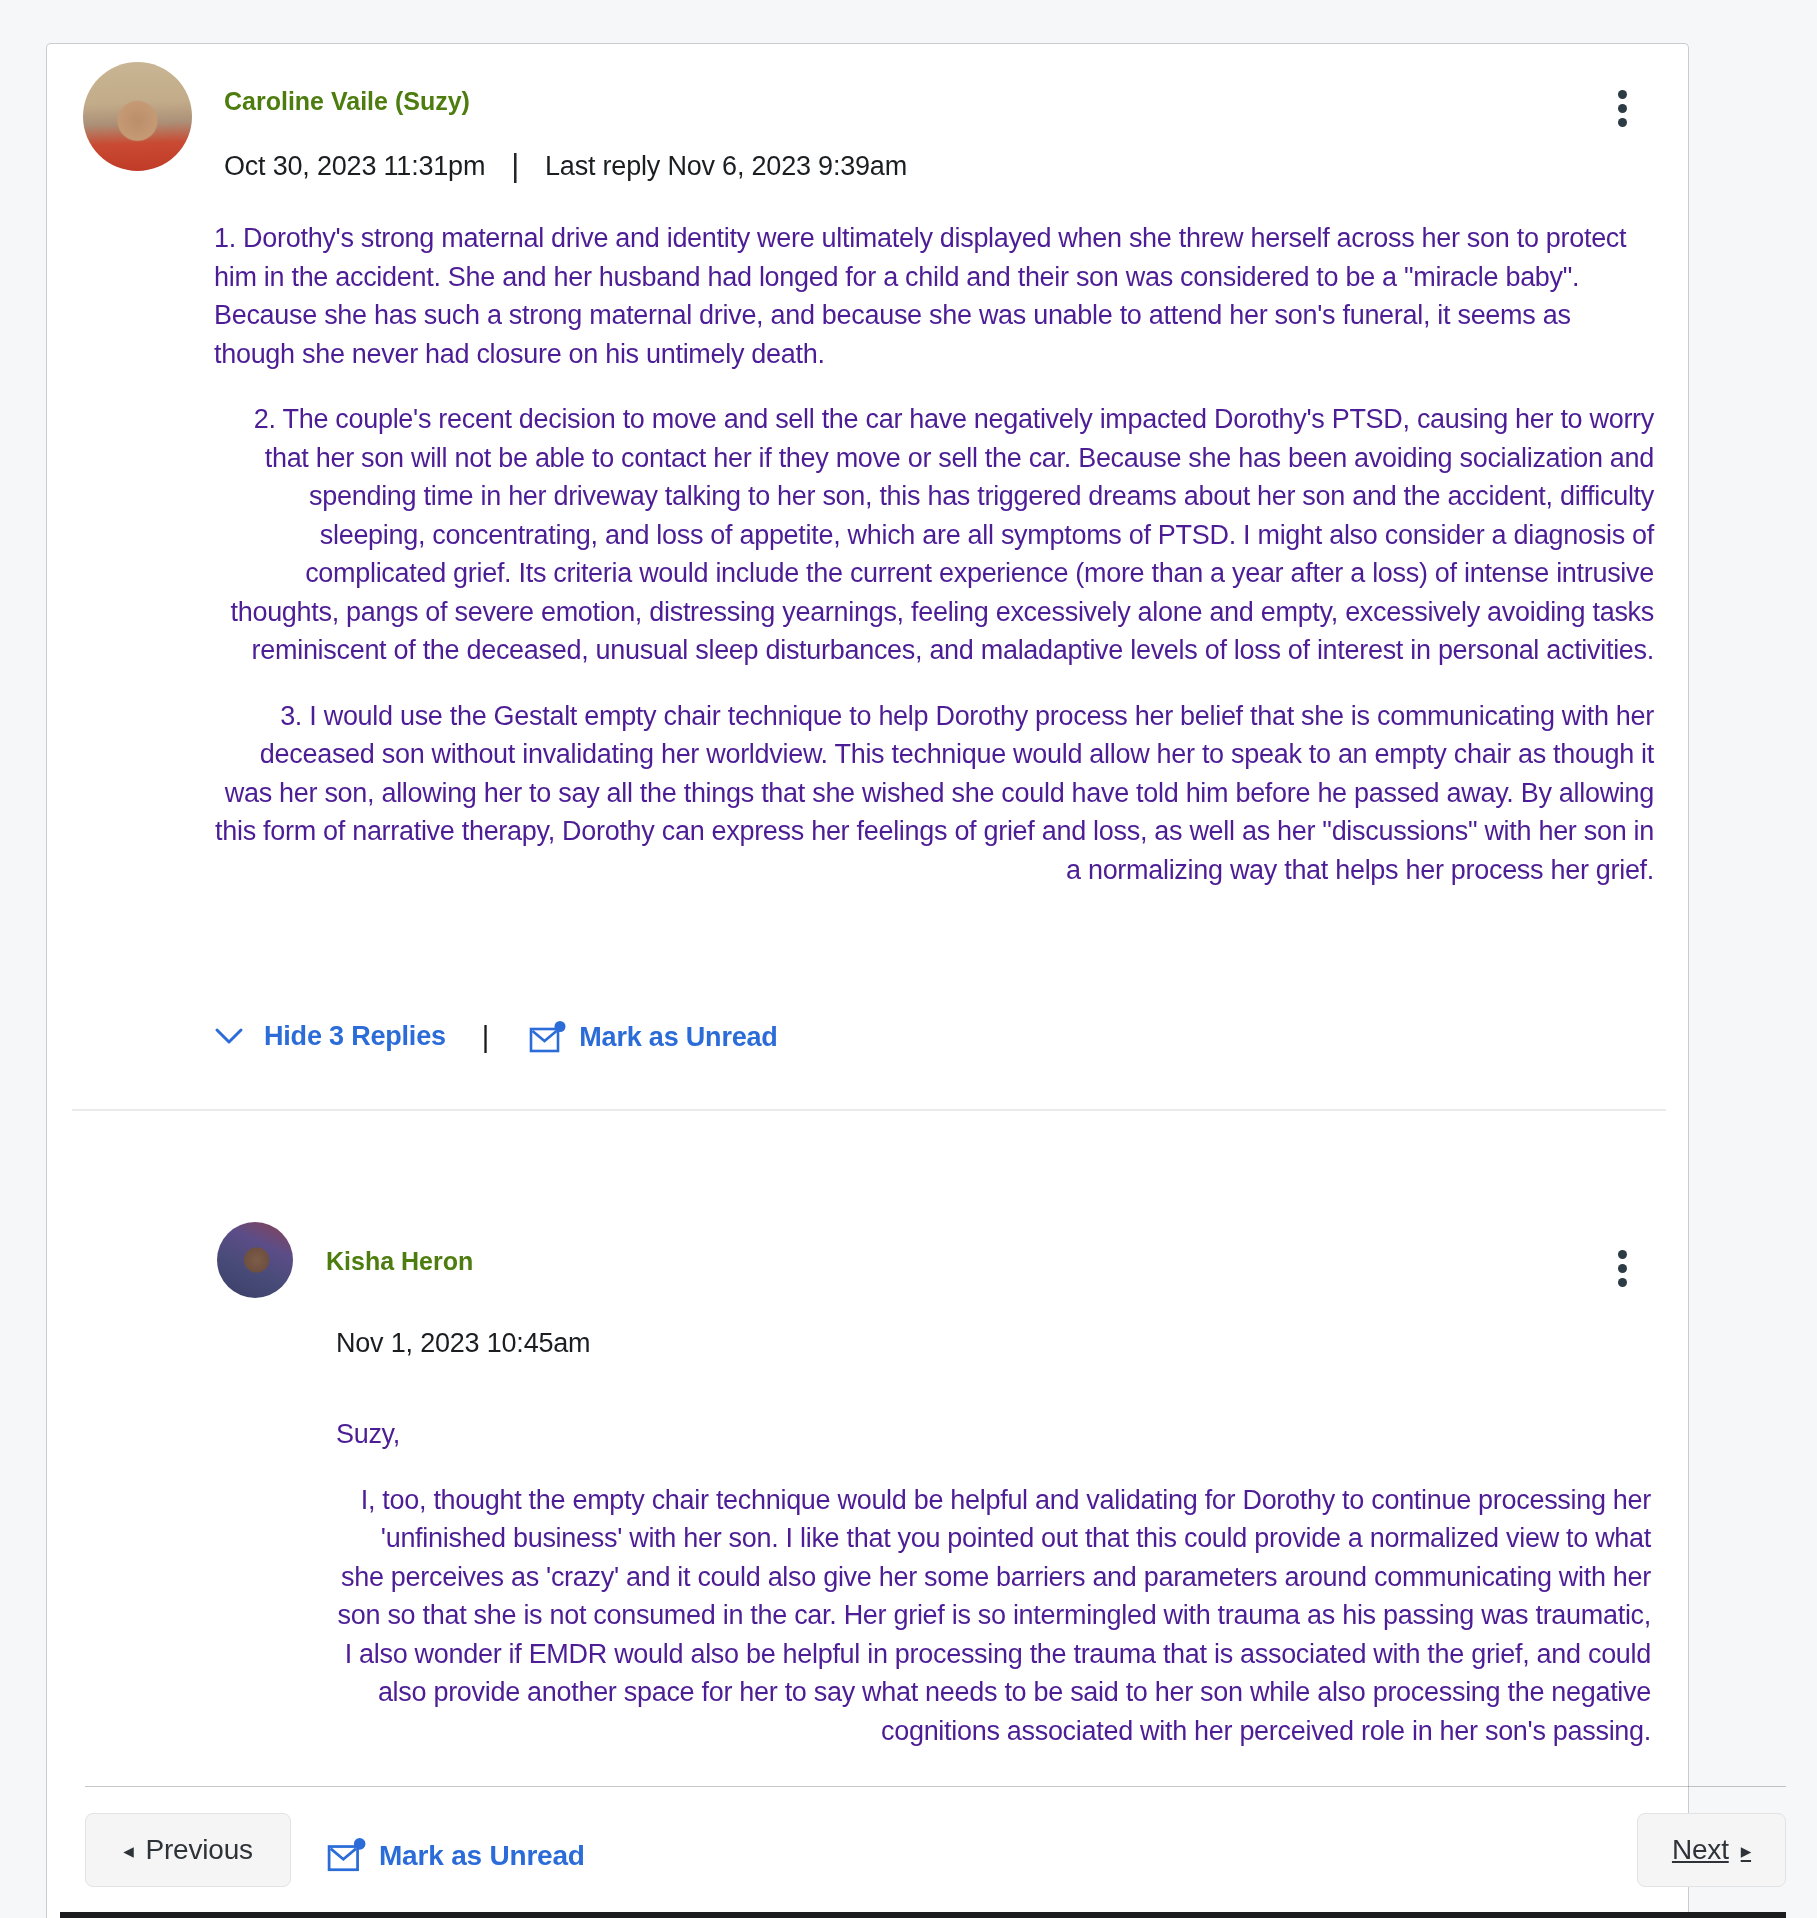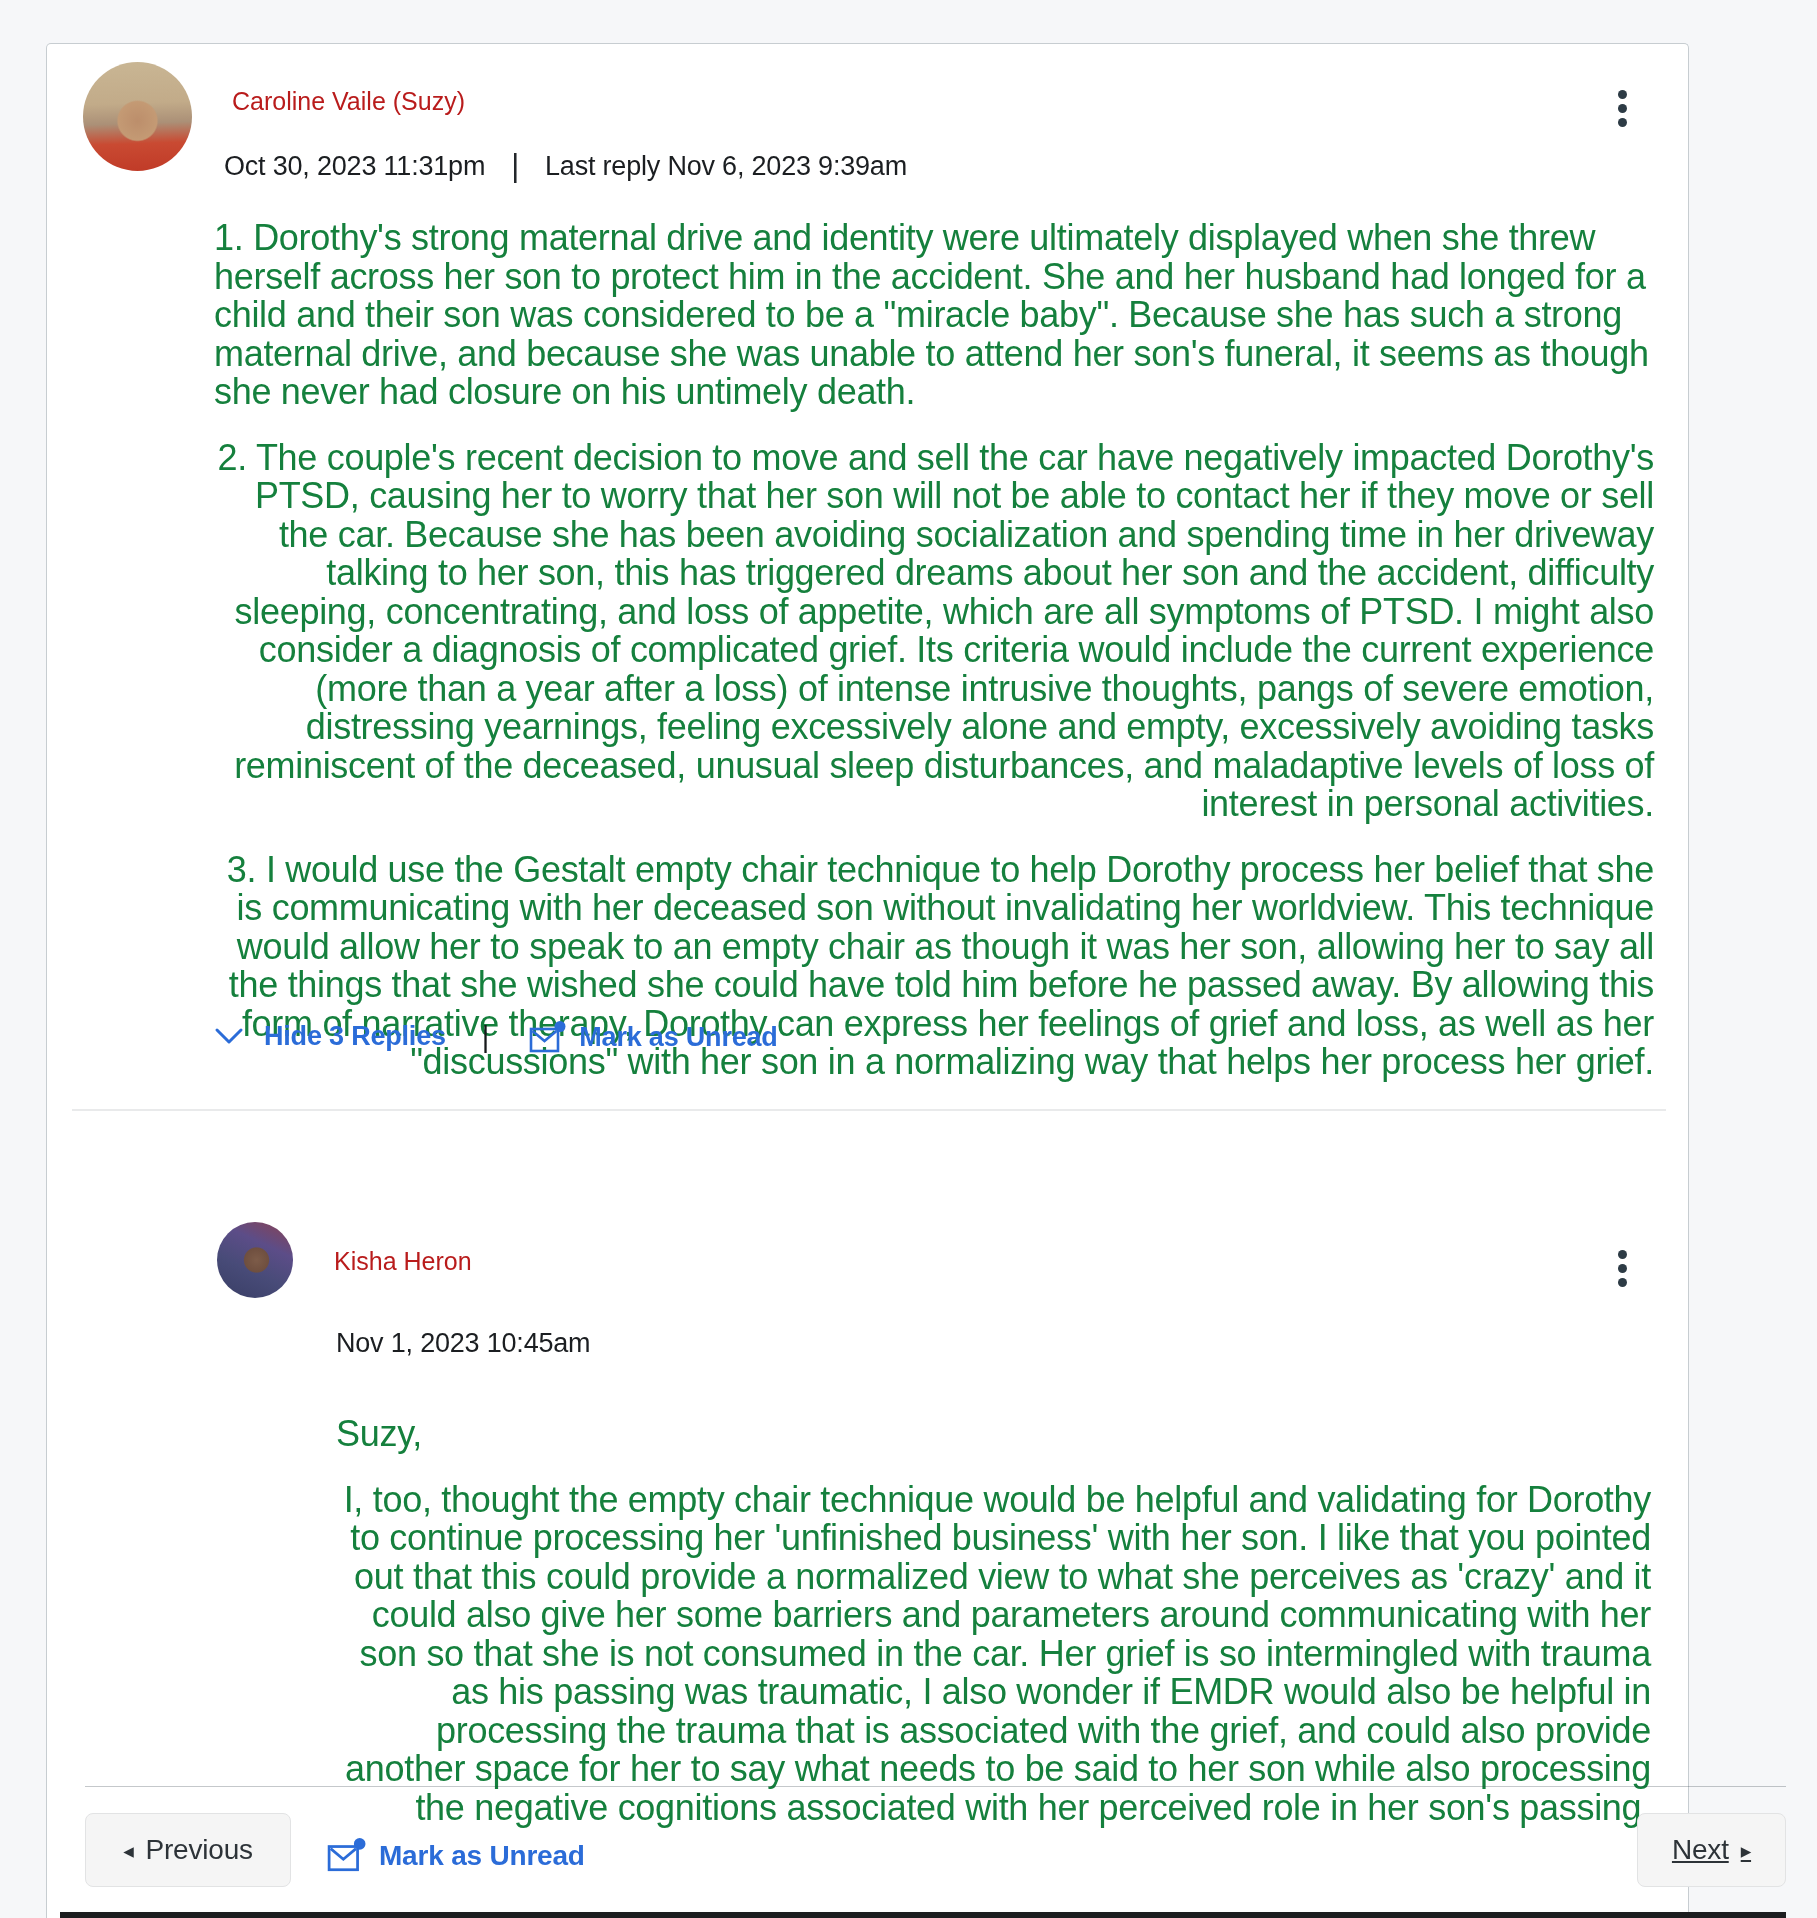--- a/index.html
+++ b/index.html
@@ -23,41 +23,41 @@
       radial-gradient(circle at 50% 54%, #bc8e6b 0%, #c49a74 24%, rgba(0,0,0,0) 26%),
       linear-gradient(178deg,#c9b694 0%,#c2ab89 38%,#ab9077 56%,#c94a32 74%,#c03a27 100%);
   }
   .avatar-2{
     left:217px;top:1222px;width:76px;height:76px;
     background:
       radial-gradient(circle at 52% 50%, #7d5c49 0%, #6f4f3f 22%, rgba(0,0,0,0) 24%),
       linear-gradient(205deg,#8a4252 0%,#5c4d88 32%,#484b78 62%,#393e65 100%);
   }
   .author{
-    position:absolute;font-size:25px;font-weight:normal;color:#b91c1c;
-    line-height:1.2;cursor:pointer;margin-left:8px;
+    position:absolute;font-size:25px;font-weight:bold;color:#4d7c0f;
+    line-height:1.2;cursor:pointer;
   }
   .author-1{left:224px;top:86px;}
   .author-2{left:326px;top:1246px;}
   .date-row{
     position:absolute;display:flex;align-items:center;gap:14px;
     font-size:27px;color:#1b1e21;letter-spacing:-0.2px;
   }
   .date-1{left:224px;top:148px;gap:24px;}
   .date-2{left:336px;top:1308px;margin-top:20px;}
   .date-sep{font-size:31px;font-weight:300;color:#23272b;margin:0 2px;}
   .kebab{
     position:absolute;left:1604px;width:36px;height:48px;
     display:flex;flex-direction:column;align-items:center;justify-content:center;
     gap:5px;cursor:pointer;
   }
   .kebab-1{top:84px;}
   .kebab-2{top:1244px;}
   .kebab .dot{width:9px;height:9px;border-radius:50%;background:#2d3b45;}
-  .post-body{position:absolute;font-size:36px;line-height:38.5px;letter-spacing:-0.3px;color:#15803d;}
+  .post-body{position:absolute;font-size:27px;line-height:38.5px;letter-spacing:-0.3px;color:#4c1d95;}
   .body-1{left:214px;top:219px;width:1440px;}
   .body-2{left:336px;top:1415px;width:1315px;}
   .post-body p{margin:0;}
   .post-body p + p{margin-top:27px;text-align:right;}
   .action-row{
     position:absolute;left:214px;top:1021px;height:44px;
     display:flex;align-items:flex-start;
   }
   .link-btn{
     display:flex;align-items:center;color:#2b6cd8;font-weight:bold;

